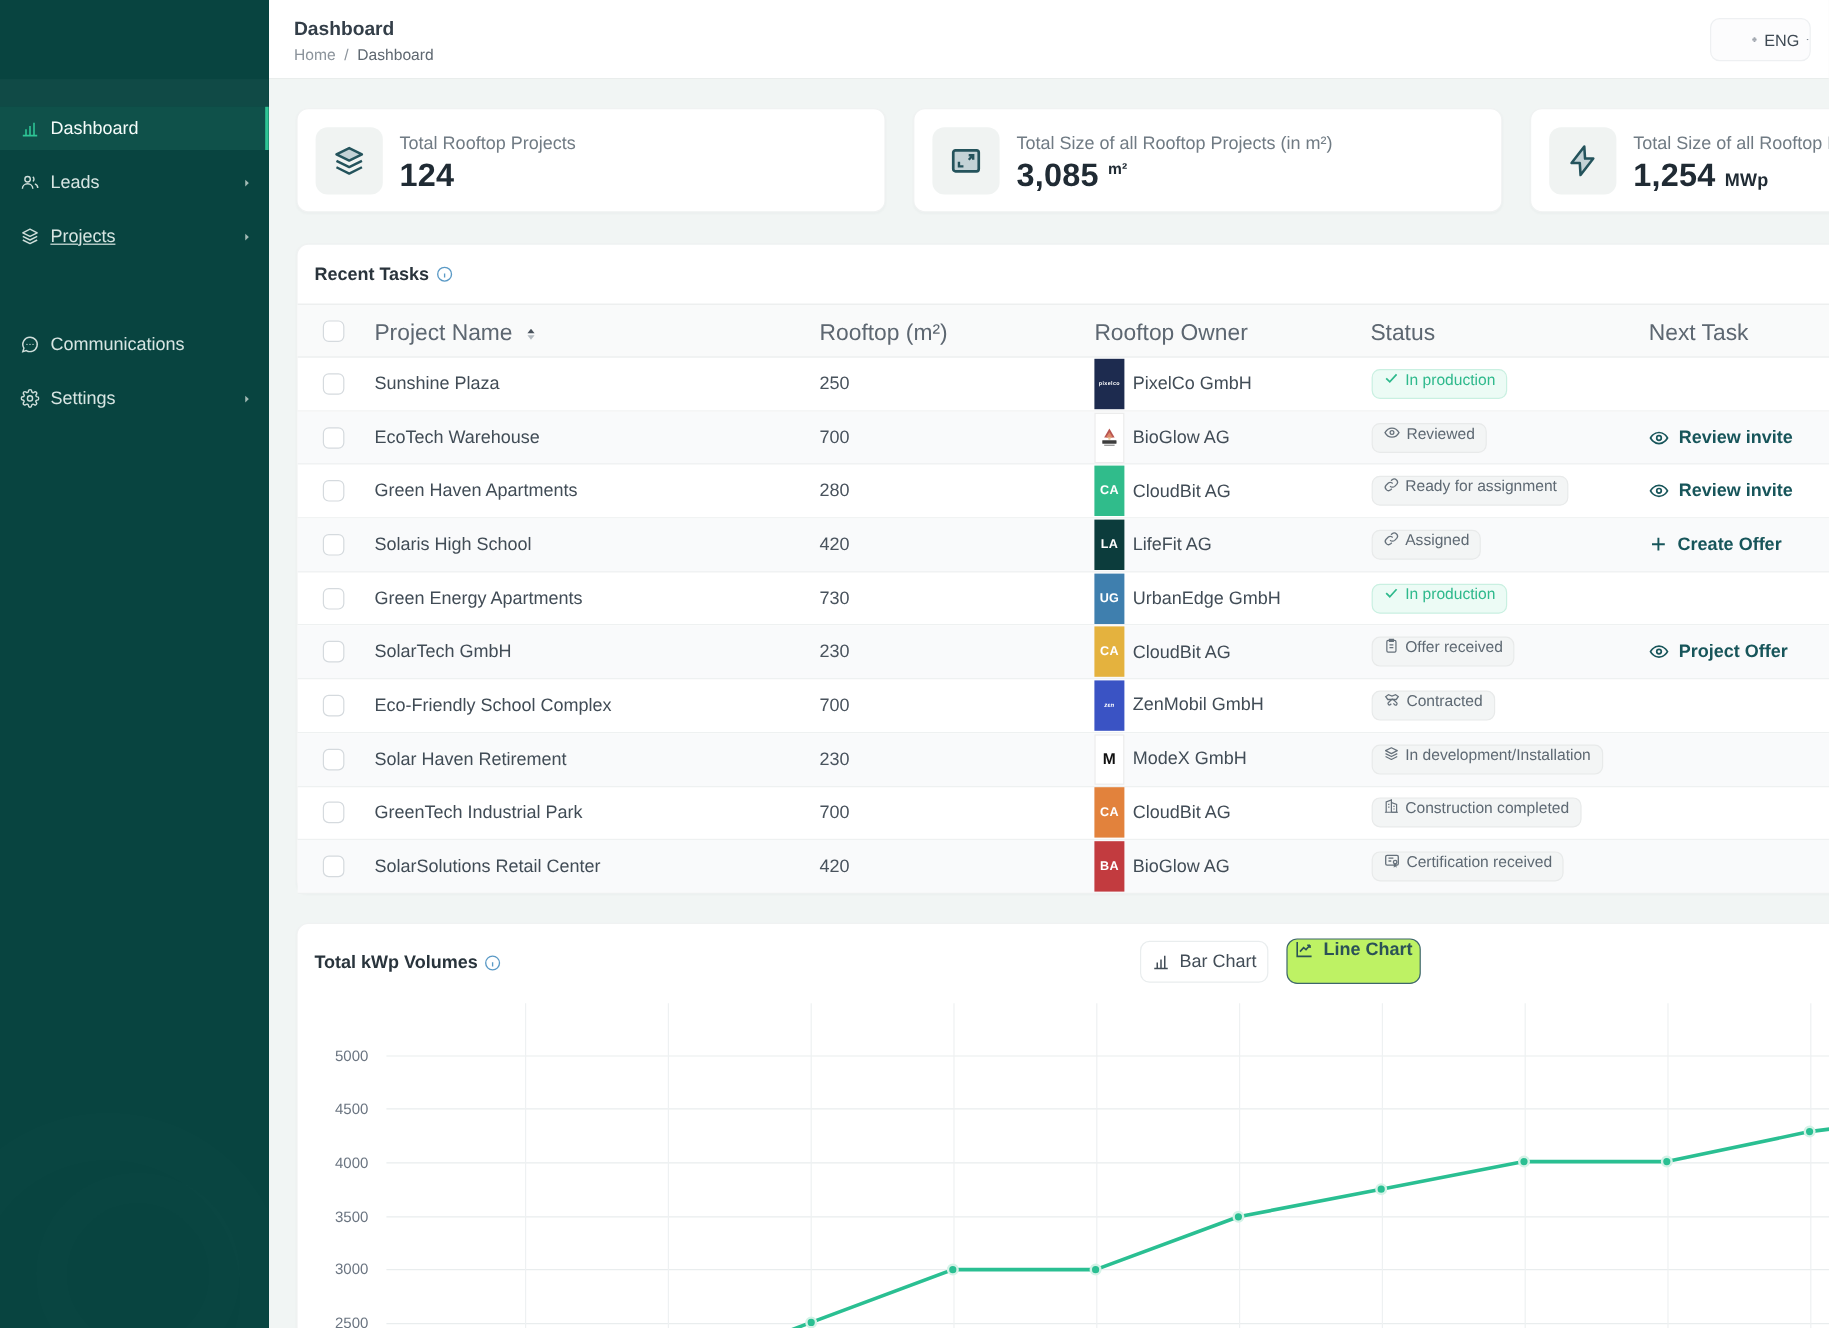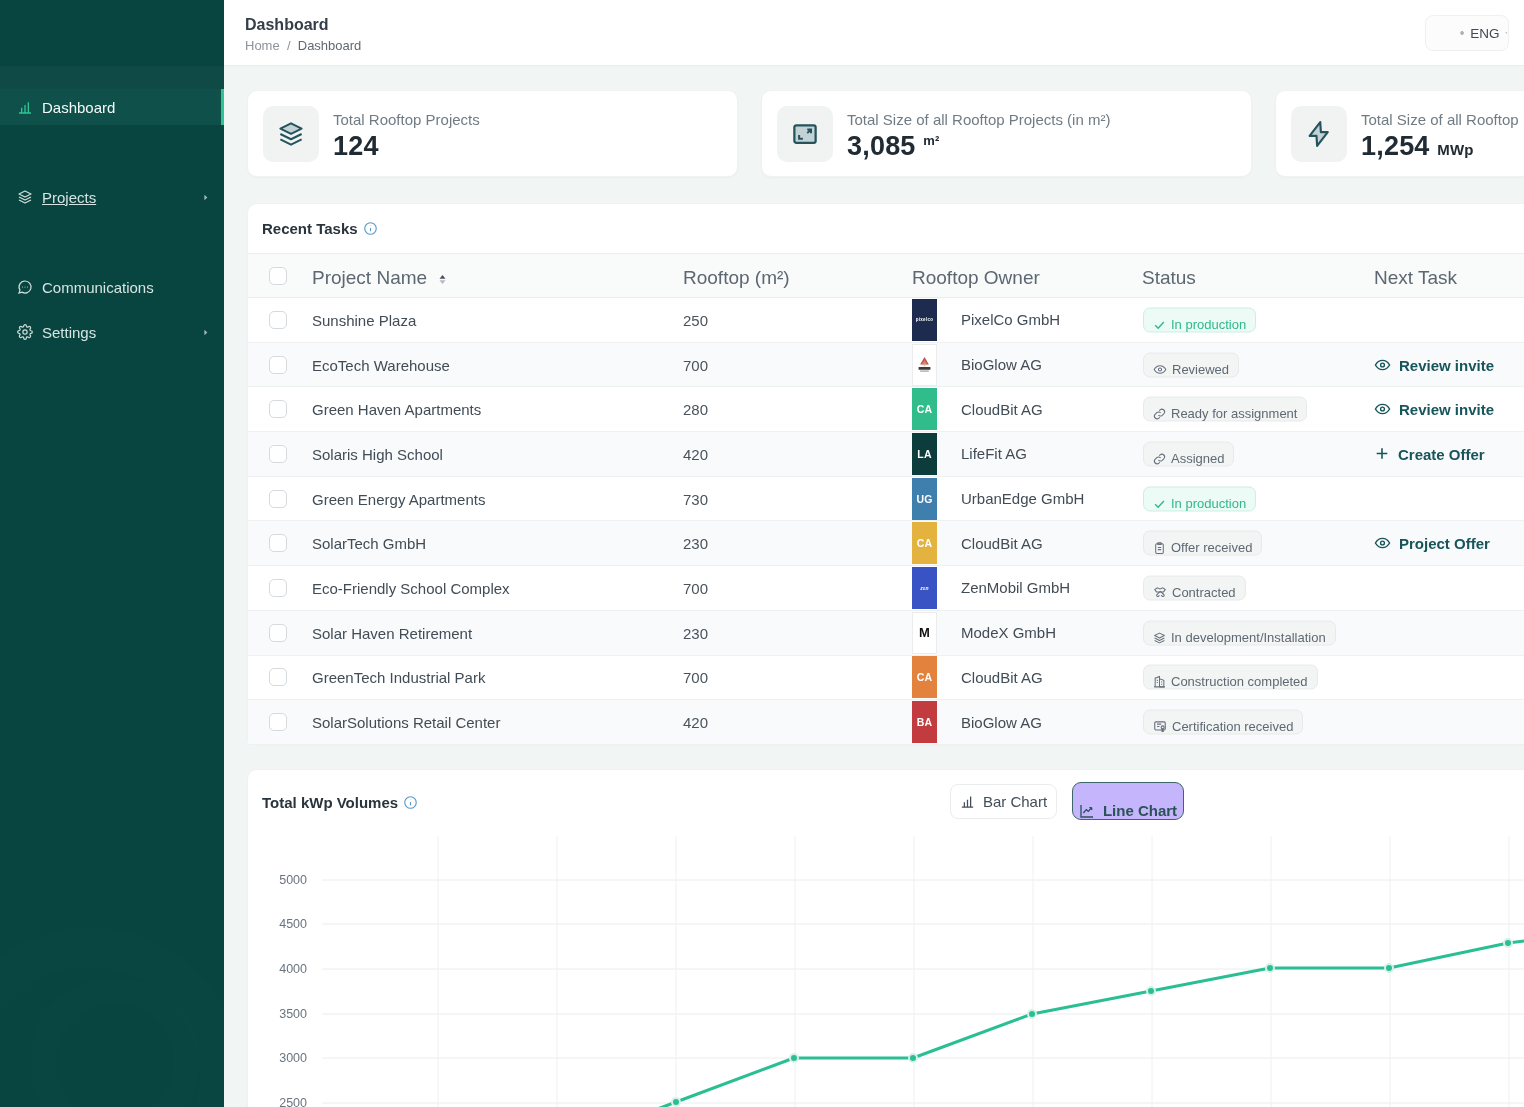--- a/index.html
+++ b/index.html
@@ -22,39 +22,50 @@
   .stat-label { position:absolute; left:85px; top:20px; font-size:15px; color:#707b84; white-space:nowrap; }
   .stat-value { position:absolute; left:85px; top:40px; font-size:27px; font-weight:bold; color:#202b34; letter-spacing:0.2px; }
   
   .th { position:absolute; font-size:19px; color:#5d6771; white-space:nowrap; }
   .trow { position:relative; height:44.7px; border-bottom:1px solid #eef1f1; }
   .trow:nth-child(even) { background:#f9fafb; }
   .cell { position:absolute; top:50%; transform:translateY(-50%); white-space:nowrap; }
   .checkbox { position:absolute; left:21px; width:18px; height:18px; border:1.5px solid #d5dade; border-radius:5px; background:#fff; top:50%; transform:translateY(-50%); }
   .pname { left:64px; font-size:15px; color:#414c56; font-weight:500; }
   .pnum  { left:435px; font-size:15px; color:#49535d; }
-  .owner { left:664px; display:flex; align-items:center; gap:24px; font-size:15px; color:#414c56;justify-content:flex-end; }
+  .owner { left:664px; display:flex; align-items:center; gap:7px; font-size:15px; color:#414c56;justify-content:flex-end; }
   .avatar { width:25px; height:42px; border-radius:0; display:flex; align-items:center; justify-content:center; color:#fff; font-size:10.5px; font-weight:bold; letter-spacing:0.2px; }
-  .badge { left:895px; display:inline-flex; align-items:flex-end; gap:5px; height:25px; padding:0 9px; border-radius:7px; font-size:13px; background:#f3f5f5; border:1px solid #e8eaea; color:#5e6973; }
+  .badge { left:895px; display:inline-flex; align-items:flex-start; gap:5px; height:25px; padding:0 9px; border-radius:7px; font-size:13px; background:#f3f5f5; border:1px solid #e8eaea; color:#5e6973; }
   .badge.green { background:#ecfbf5; border-color:#c9f0e1; color:#2eb98c; }
   .action { left:1126px; display:inline-flex; align-items:center; gap:8px; font-size:15px; font-weight:bold; color:#17555a; }
 </style>
 </head>
 <body>
 
 <div id="sidebar">
   <div class="deco1"></div>
     <div class="deco2"></div>
   <div style="position:absolute; left:0; top:66px; width:224px; height:23px; background:rgba(255,255,255,0.035);"></div>
   <div class="menu-item active" style="top:89px;">
     <svg width="16" height="16" viewBox="0 0 24 24" fill="none" stroke="#2ec595" stroke-width="2">
         <path d="M3 21h18M7 21V13M12 21V9M17 21V5M17 5h0"></path>
         <path d="M7 13h0"></path>
       </svg>
     <span>Dashboard</span>
+  </div>
+  <div class="menu-item" style="top:134px;">
+    <svg width="16" height="16" viewBox="0 0 24 24" fill="none" stroke="#cfdeda" stroke-width="1.8">
+        <circle cx="9" cy="8" r="3.4"></circle>
+        <path d="M2.5 20c0-3.6 2.9-6.2 6.5-6.2s6.5 2.6 6.5 6.2"></path>
+        <path d="M15.5 5.2a3.4 3.4 0 0 1 0 5.6M18 13.9c2.2.7 3.7 2.5 3.7 5.1"></path>
+      </svg>
+    <span>Leads</span>
+    <svg class="arrow" width="9" height="11" viewBox="0 0 24 24" fill="#a3bab5">
+        <path d="M9 4.5l8 7.5-8 7.5z"></path>
+      </svg>
   </div>
   <div class="menu-item" style="top:179px;text-decoration:underline;">
     <svg width="16" height="16" viewBox="0 0 24 24" fill="none" stroke="#cfdeda" stroke-width="1.8" stroke-linejoin="round">
         <path d="M12 3l9 4.5-9 4.5-9-4.5z"></path>
         <path d="M3 12l9 4.5 9-4.5"></path>
         <path d="M3 16.5l9 4.5 9-4.5"></path>
       </svg>
     <span>Projects</span>
     <svg class="arrow" width="9" height="11" viewBox="0 0 24 24" fill="#a3bab5">
         <path d="M9 4.5l8 7.5-8 7.5z"></path>
@@ -363,21 +374,21 @@
         <circle cx="12" cy="12" r="9.2"></circle>
         <path d="M12 11v5.5M12 7.6v.2"></path>
       </svg>
   </div>
   <div class="abs" style="left:702px; top:14px; width:107px; height:35px; background:#fff; border:1px solid #e9edee; border-radius:8px; display:flex; align-items:center; justify-content:center; gap:8px;">
     <svg width="15" height="15" viewBox="0 0 24 24" fill="none" stroke="#424d57" stroke-width="2">
         <path d="M3 21h18M7 21V13M12 21V9M17 21V4"></path>
       </svg>
     <span style="font-size:15px; color:#424d57;">Bar Chart</span>
   </div>
-  <div class="abs" style="left:824px; top:12px; width:112px; height:38px; background:#c4b5fd; border:1.5px solid #3d666b; border-radius:9px; display:flex; align-items:flex-end; justify-content:center; gap:8px;">
+  <div class="abs" style="left:824px; top:12px; width:112px; height:38px; background:#bef264; border:1.5px solid #3d666b; border-radius:9px; display:flex; align-items:flex-start; justify-content:center; gap:8px;">
     <svg width="16" height="16" viewBox="0 0 24 24" fill="none" stroke="#2b5257" stroke-width="2">
         <path d="M3 3v18h18"></path>
         <path d="M6.5 15l4.5-5 3 2.5L19 7"></path>
         <path d="M19 7h-3.5M19 7v3.5"></path>
       </svg>
     <span style="font-size:15px; font-weight:bold; color:#2b5257;">Line Chart</span>
   </div>
   <svg id="plot" width="1519" height="355" viewBox="0 0 1519 355" style="position:absolute; left:0; top:65px;">
       <line x1="74" y1="45" x2="1519" y2="45" stroke="#e9edee" stroke-width="1"></line>
       <text x="59" y="49" text-anchor="end" font-size="12.5" fill="#6a7480" font-family="Liberation Sans, sans-serif">5000</text>

